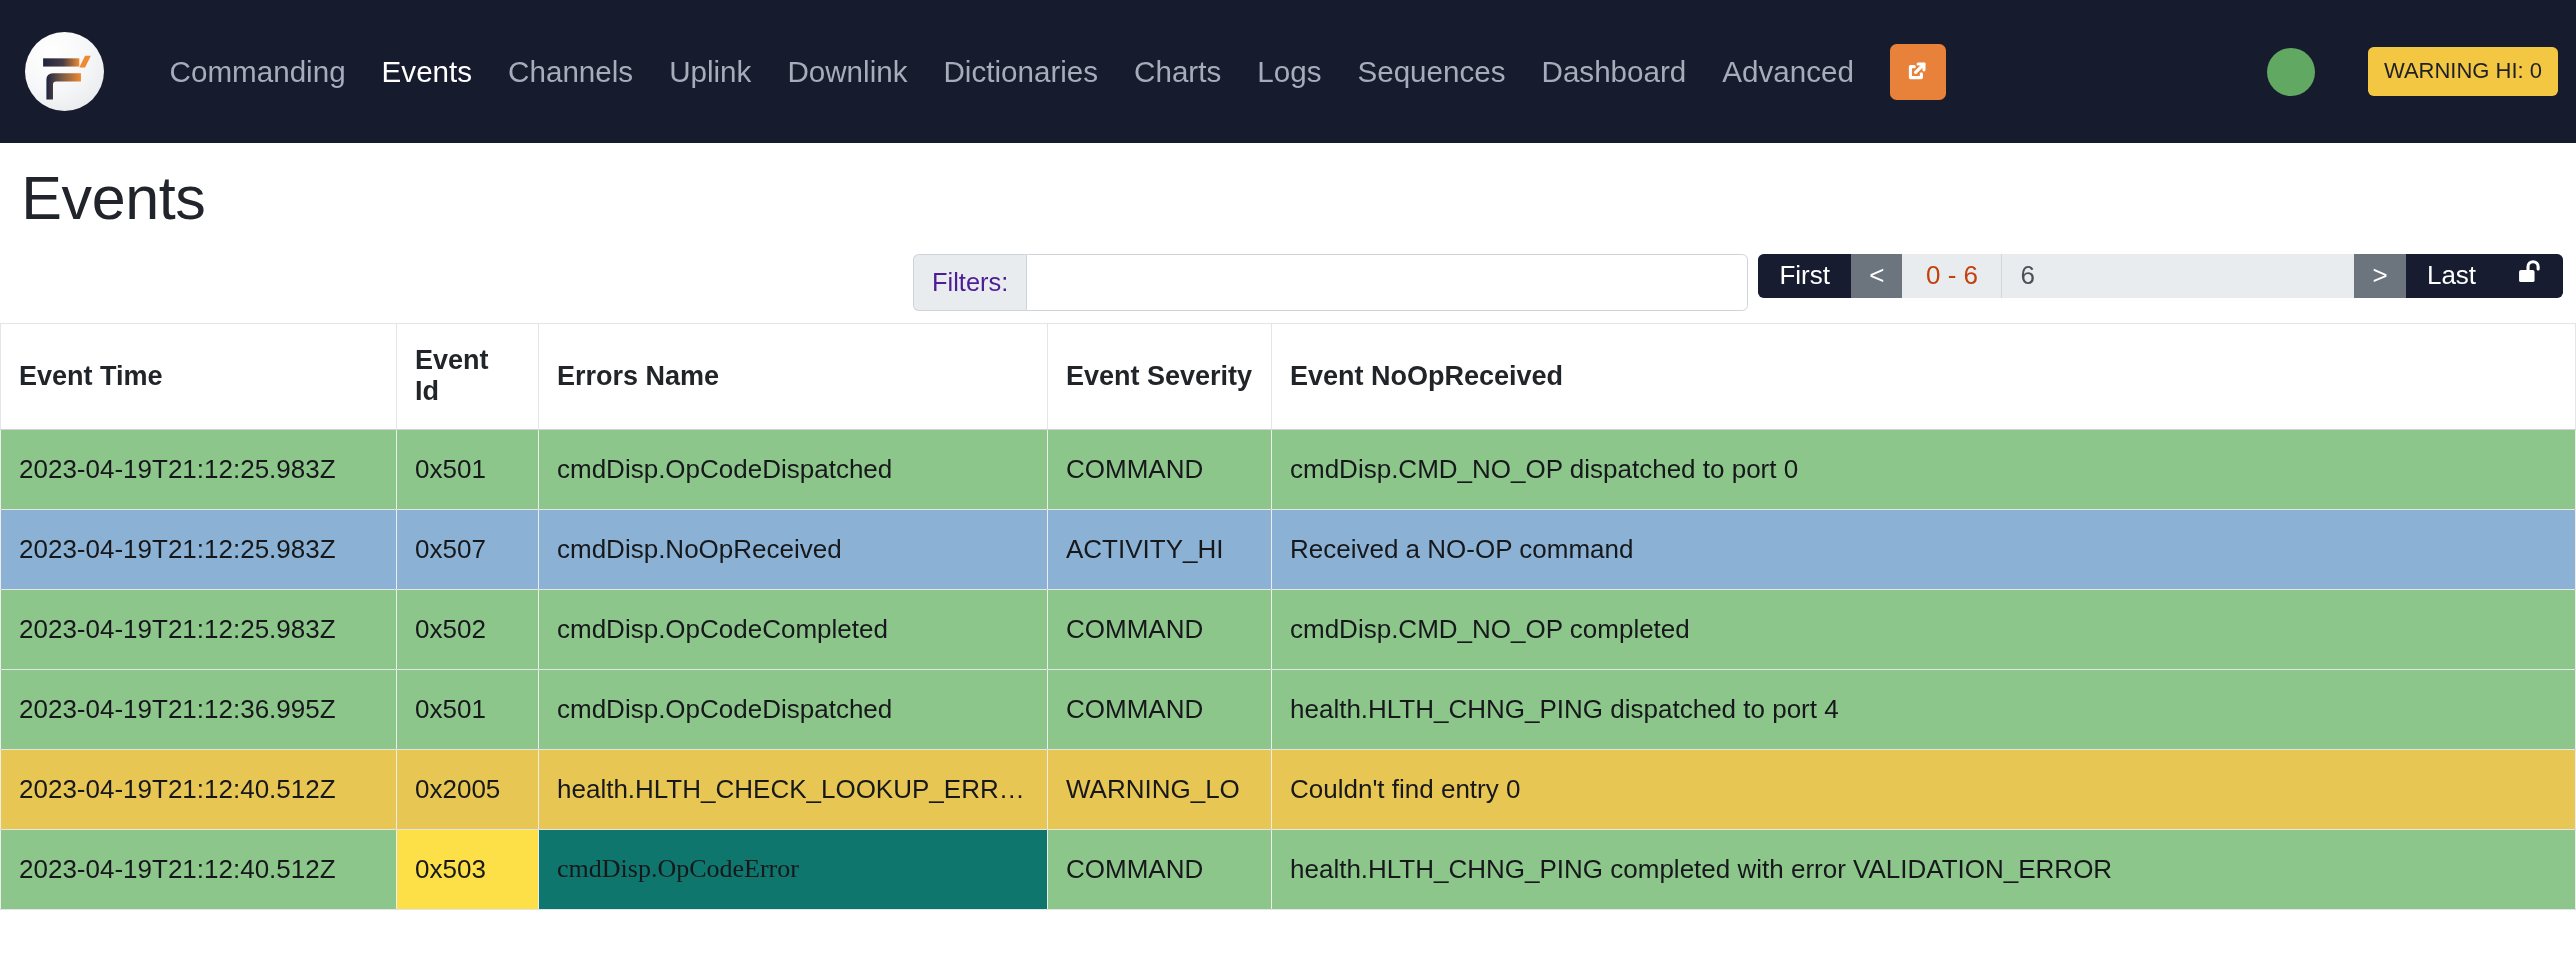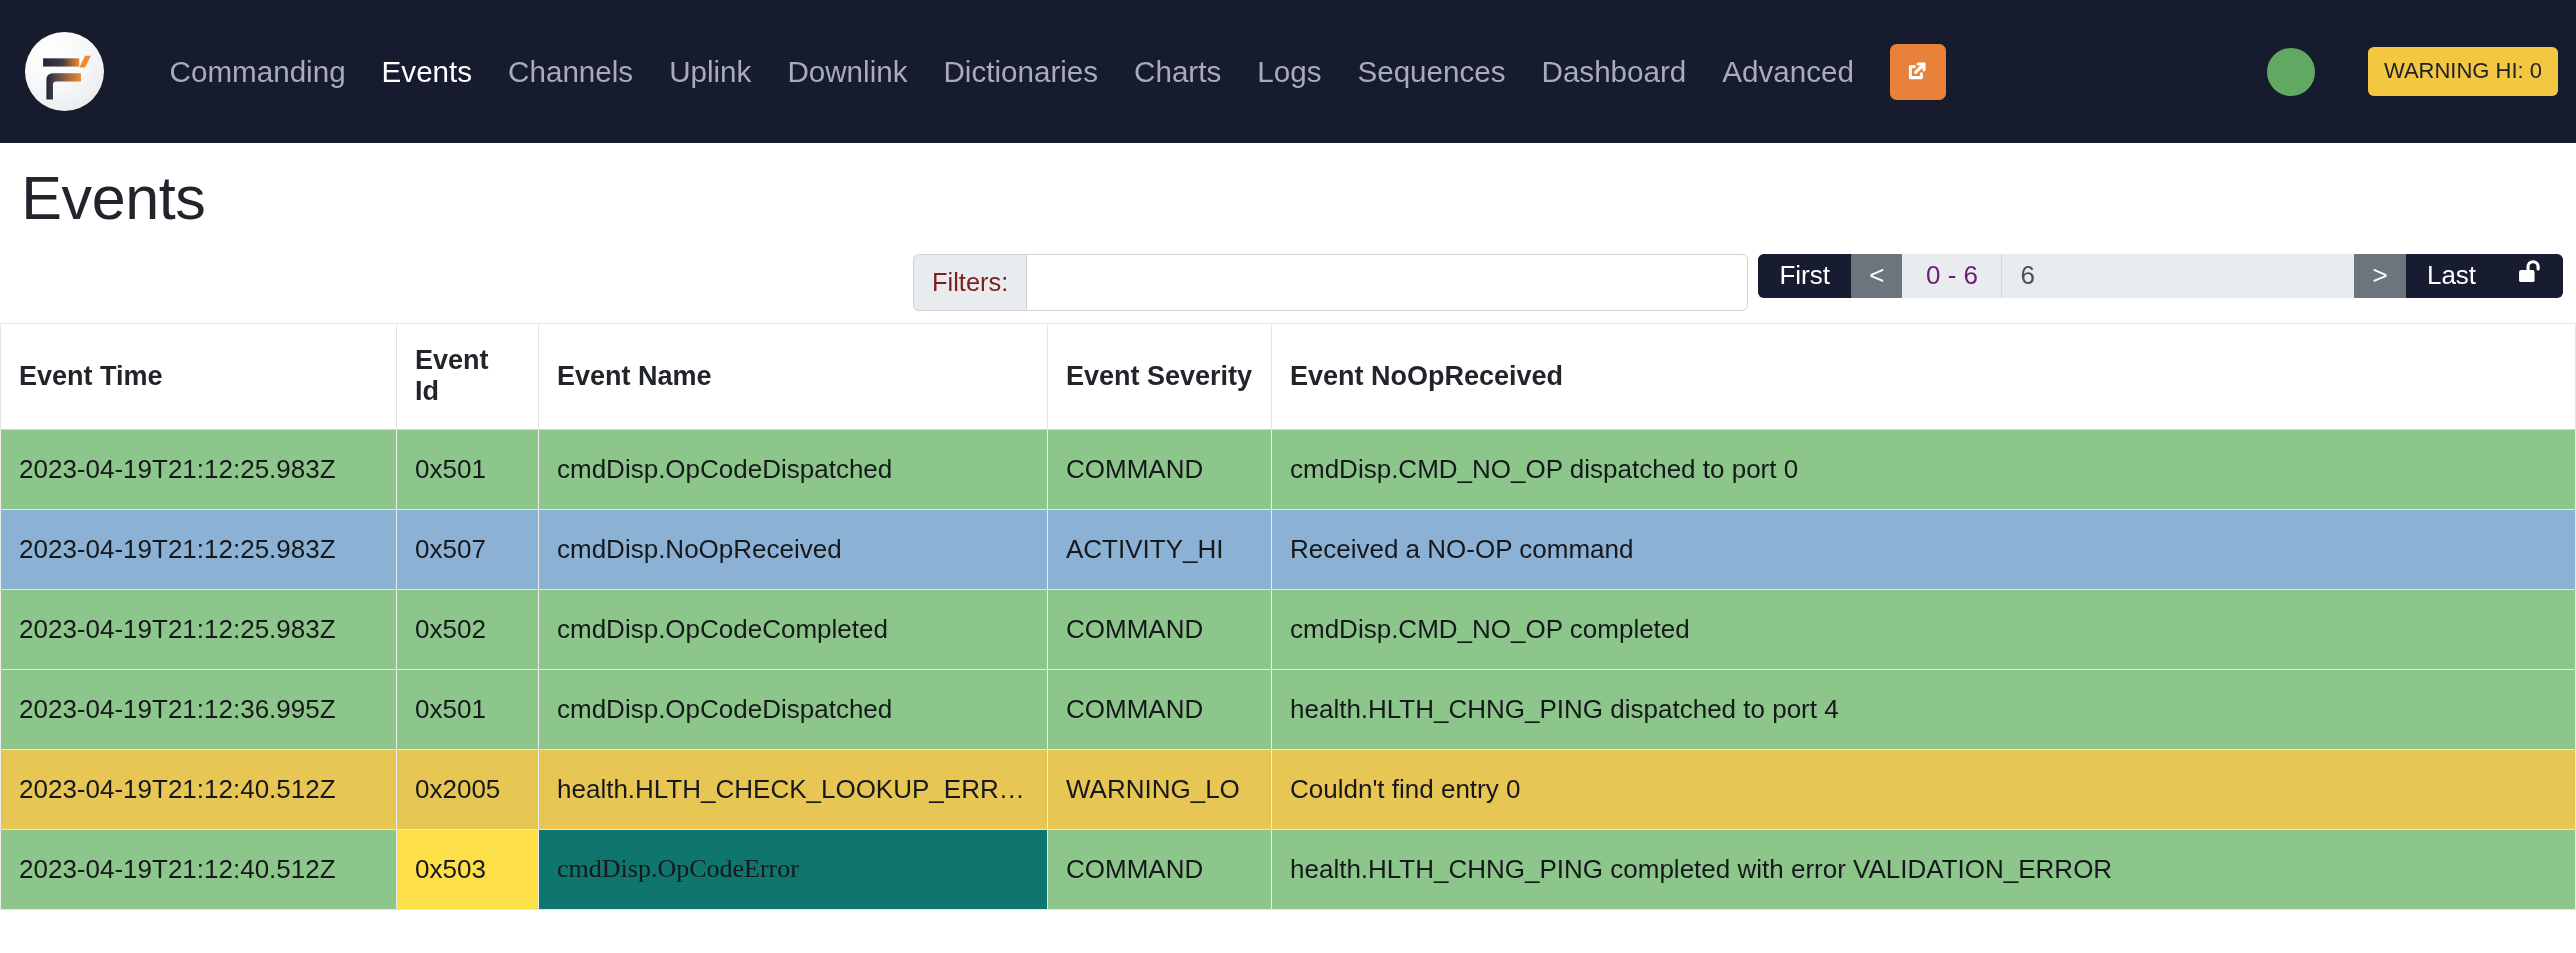--- a/index.html
+++ b/index.html
@@ -116,21 +116,21 @@
     display: flex;
     align-items: stretch;
     height: 57px;
     flex: 0 0 auto;
   }
   .ig-addon {
     background: #e9ecef;
     border: 0.8px solid #ced4da;
     border-right: none;
     border-radius: 5.7px 0 0 5.7px;
-    color: #7f1d1d;
+    color: #4c1d95;
     font-size: 25.4px;
     display: flex;
     align-items: center;
     padding: 0 18px;
     white-space: nowrap;
   }
   .ig-input {
     width: 722px;
     border: 0.8px solid #ced4da;
     border-radius: 0 5.7px 5.7px 0;
@@ -152,21 +152,21 @@
     display: flex; align-items: center; justify-content: center;
     font-size: 26px;
     border: none;
     padding: 0 21.3px;
     white-space: nowrap;
     cursor: pointer;
     font-family: "Liberation Sans", sans-serif;
   }
   .pg-dark { background: #181c30; color: #ffffff; }
   .pg-gray { background: #6c757d; color: #ffffff; padding: 0 18px; }
-  .pg-light { background: #e9ecef; color: #701a75; }
+  .pg-light { background: #e9ecef; color: #c2410c; }
   .pg-range { min-width: 99px; }
   .pg-count {
     background: #e9ecef; color: #495057;
     border-left: 0.8px solid #d3d7dc;
     width: 353px;
     justify-content: flex-start;
     padding-left: 18px;
   }
   .pg-first { border-radius: 5.7px 0 0 5.7px; }
   .pg-lock {
@@ -310,21 +310,21 @@
       <col class="col-time">
         <col class="col-id">
         <col class="col-name">
         <col class="col-sev">
         <col class="col-desc">
     </colgroup>
     <thead>
       <tr>
         <th>Event Time</th>
         <th>Event Id</th>
-        <th>Event Name</th>
+        <th>Errors Name</th>
         <th>Event Severity</th>
         <th>Event NoOpReceived</th>
       </tr>
     </thead>
     <tbody>
 
       <tr class="sev-command">
         <td style="background: rgb(141, 198, 139);">2023-04-19T21:12:25.983Z</td>
         <td style="background: rgb(141, 198, 139);">0x501</td>
         <td style="background: rgb(141, 198, 139);">cmdDisp.OpCodeDispatched</td>

